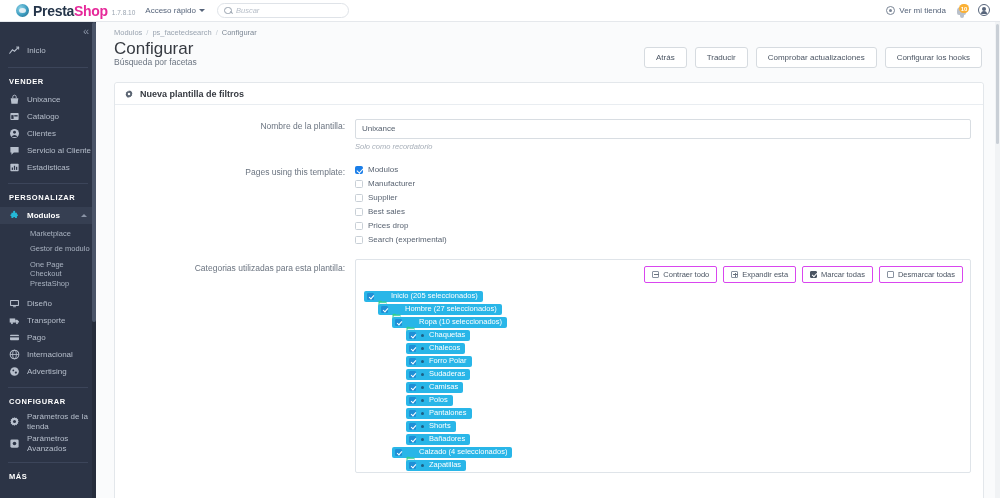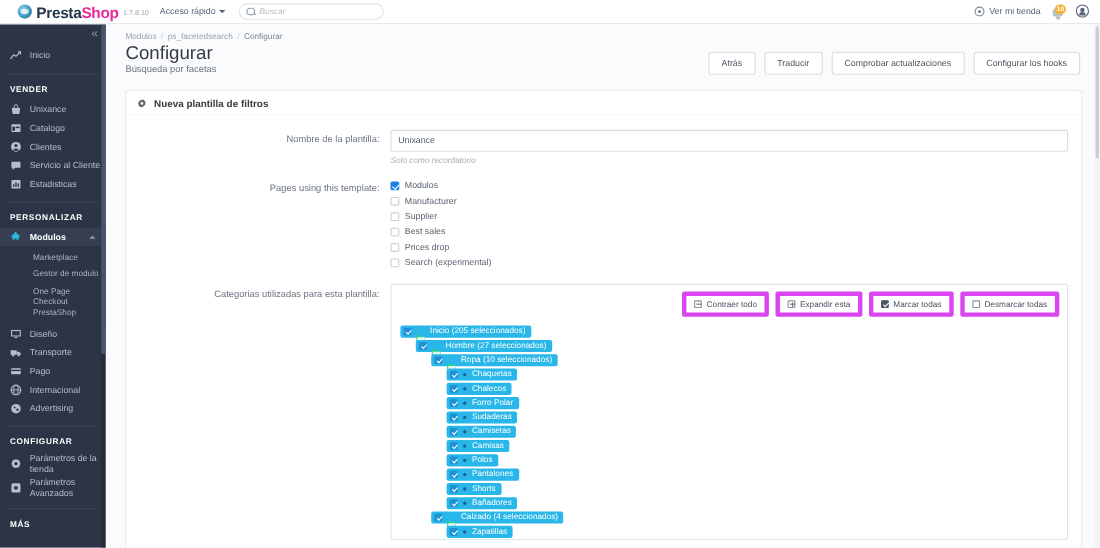--- a/index.html
+++ b/index.html
@@ -171,21 +171,21 @@
     border: solid #fff; border-width: 0 1.3px 1.3px 0; transform: rotate(42deg);
   }
   .cb-label { font-size: 8px; color: #5a6472; }
 
   
   .tree-box { border: 1px solid #dfe4e9; border-radius: 2px; background: #fff; }
   .tree-toolbar {
     display: flex; justify-content: flex-end; gap: 6px; padding: 6px 7px 5px;
   }
   .tbtn {
-    background: #fff; border: 4px solid #d946ef; border-radius: 2px;
+    background: #fff; border: 1px solid #d946ef; border-radius: 2px;
     font-size: 7.5px; color: #4a5462; padding: 3px 7px; cursor: pointer;
     display: flex; align-items: center; gap: 4px; font-family: "Liberation Sans", sans-serif;
   }
   .sq {
     width: 7px; height: 7px; border: 1px solid #8892a0; border-radius: 1px;
     position: relative; flex: none; display: inline-block;
   }
   .sq.minus::after {
     content:""; position:absolute; left:1px; top:2.5px; width:4.5px; height:1px; background:#6b7480;
   }
@@ -584,27 +584,20 @@
                   <span class="tpill">
                     <span class="tcb"></span>
                     <span class="dot-ico"></span>
                     <span class="tlabel">Sudaderas</span>
                   </span>
                 </div>
                 <div class="tnode" style="padding-left: 50px;">
                   <span class="tpill">
                     <span class="tcb"></span>
                     <span class="dot-ico"></span>
-                    <span class="tlabel">Camisetas</span>
-                  </span>
-                </div>
-                <div class="tnode" style="padding-left: 50px;">
-                  <span class="tpill">
-                    <span class="tcb"></span>
-                    <span class="dot-ico"></span>
                     <span class="tlabel">Camisas</span>
                   </span>
                 </div>
                 <div class="tnode" style="padding-left: 50px;">
                   <span class="tpill">
                     <span class="tcb"></span>
                     <span class="dot-ico"></span>
                     <span class="tlabel">Polos</span>
                   </span>
                 </div>

